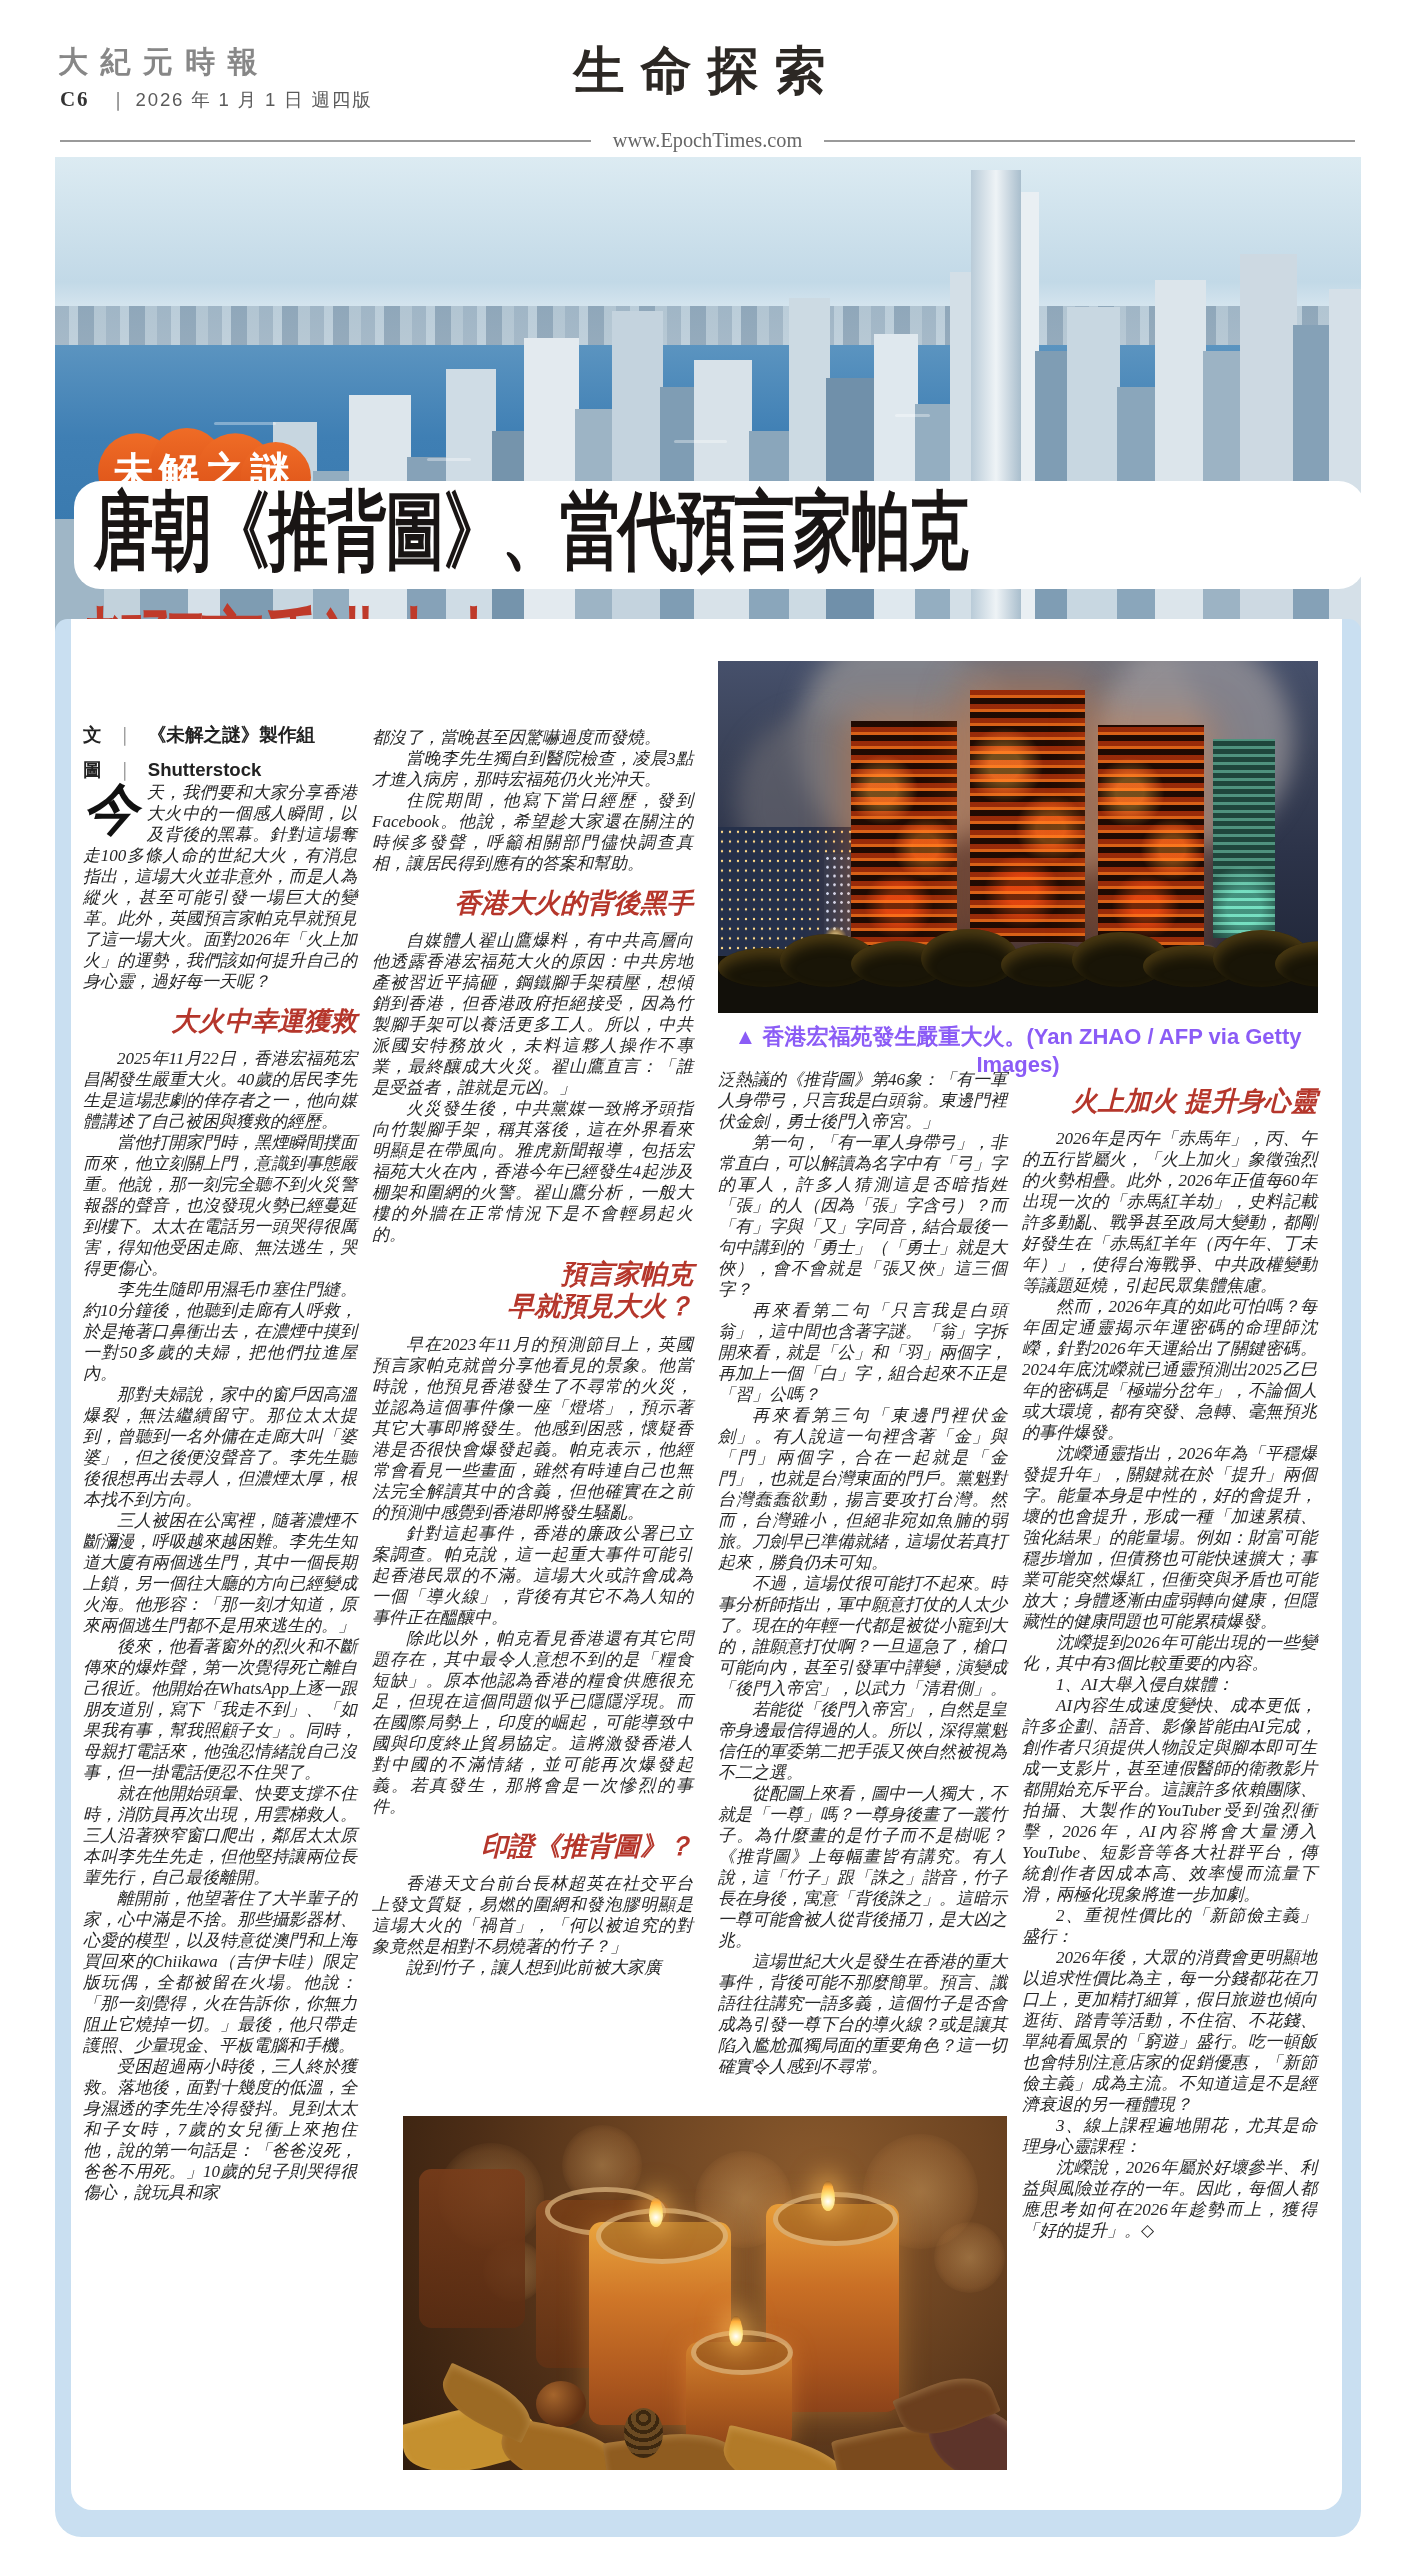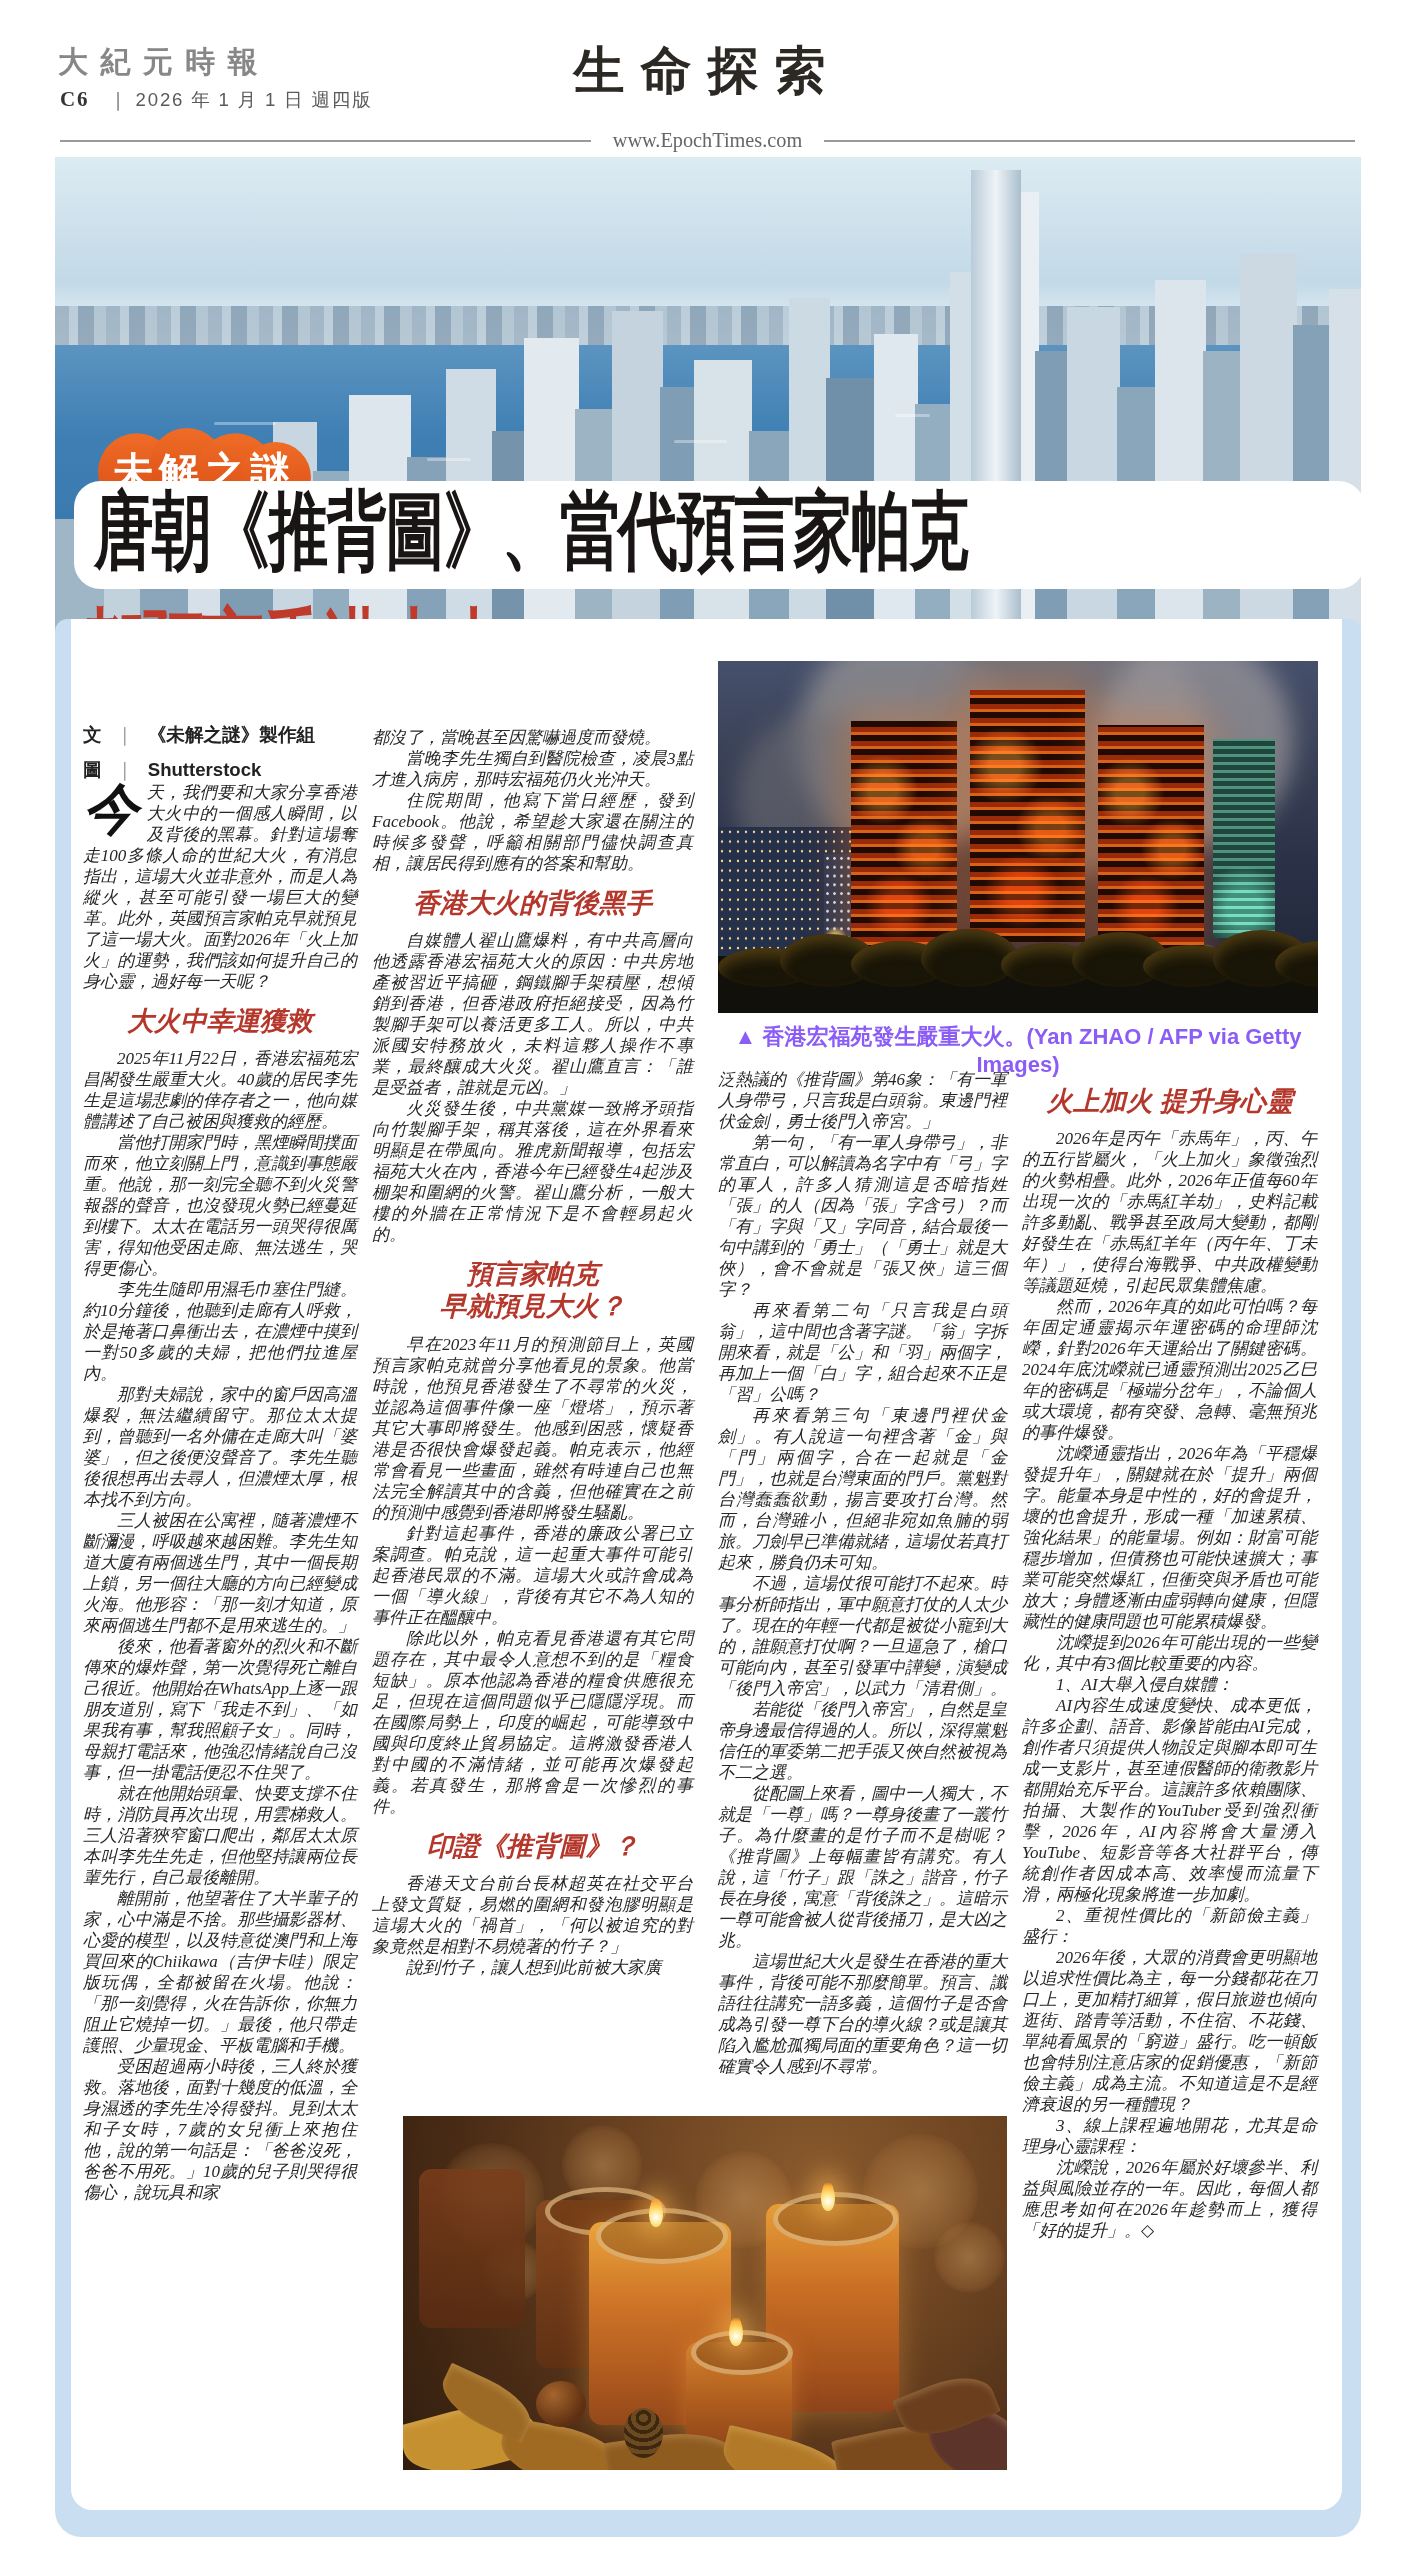--- a/index.html
+++ b/index.html
@@ -45,21 +45,21 @@
   
   #byline{position:absolute;left:83px;top:722px;font-size:18.6px;font-weight:700;color:#222;}
   #byline .row{margin-bottom:8.8px;}
   #byline .sep{font-weight:400;color:#888;margin:0 8.8px;}
   
   .col{position:absolute;font-family:"Liberation Serif","DejaVu Serif",serif;
        font-size:17px;line-height:21px;color:#262626;text-align:justify;font-style:italic;}
   .blk.p{text-indent:2em;}
   .blk.cont{text-indent:0;}
   .blk.h{font-family:"Liberation Sans",sans-serif;font-size:26.5px;font-weight:700;color:#b5362b;
-       text-align:center;text-indent:0;line-height:1.2;margin:14px 0 10.6px;white-space:pre-line;}
+       text-align:right;text-indent:0;line-height:1.2;margin:14px 0 10.6px;white-space:pre-line;}
   .dropcap{float:left;font-size:55px;line-height:46px;font-weight:700;
        font-family:"Liberation Sans",sans-serif;color:#111;margin:3.5px 8.8px 0 0;}
   
   #fire{position:absolute;left:718px;top:661px;width:600px;height:352px;overflow:hidden;
         background:linear-gradient(180deg,#46506b 0%,#3a4258 26%,#2c3349 55%,#1c2233 100%);}
   .smoke{position:absolute;border-radius:50%;filter:blur(12.4px);}
   .tower{position:absolute;}
   .treeband{position:absolute;left:0;bottom:0;width:100%;height:57px;background:#12100a;}
   .treetop{position:absolute;border-radius:50%;background:#17140b;}
   .glow{position:absolute;border-radius:50%;}

